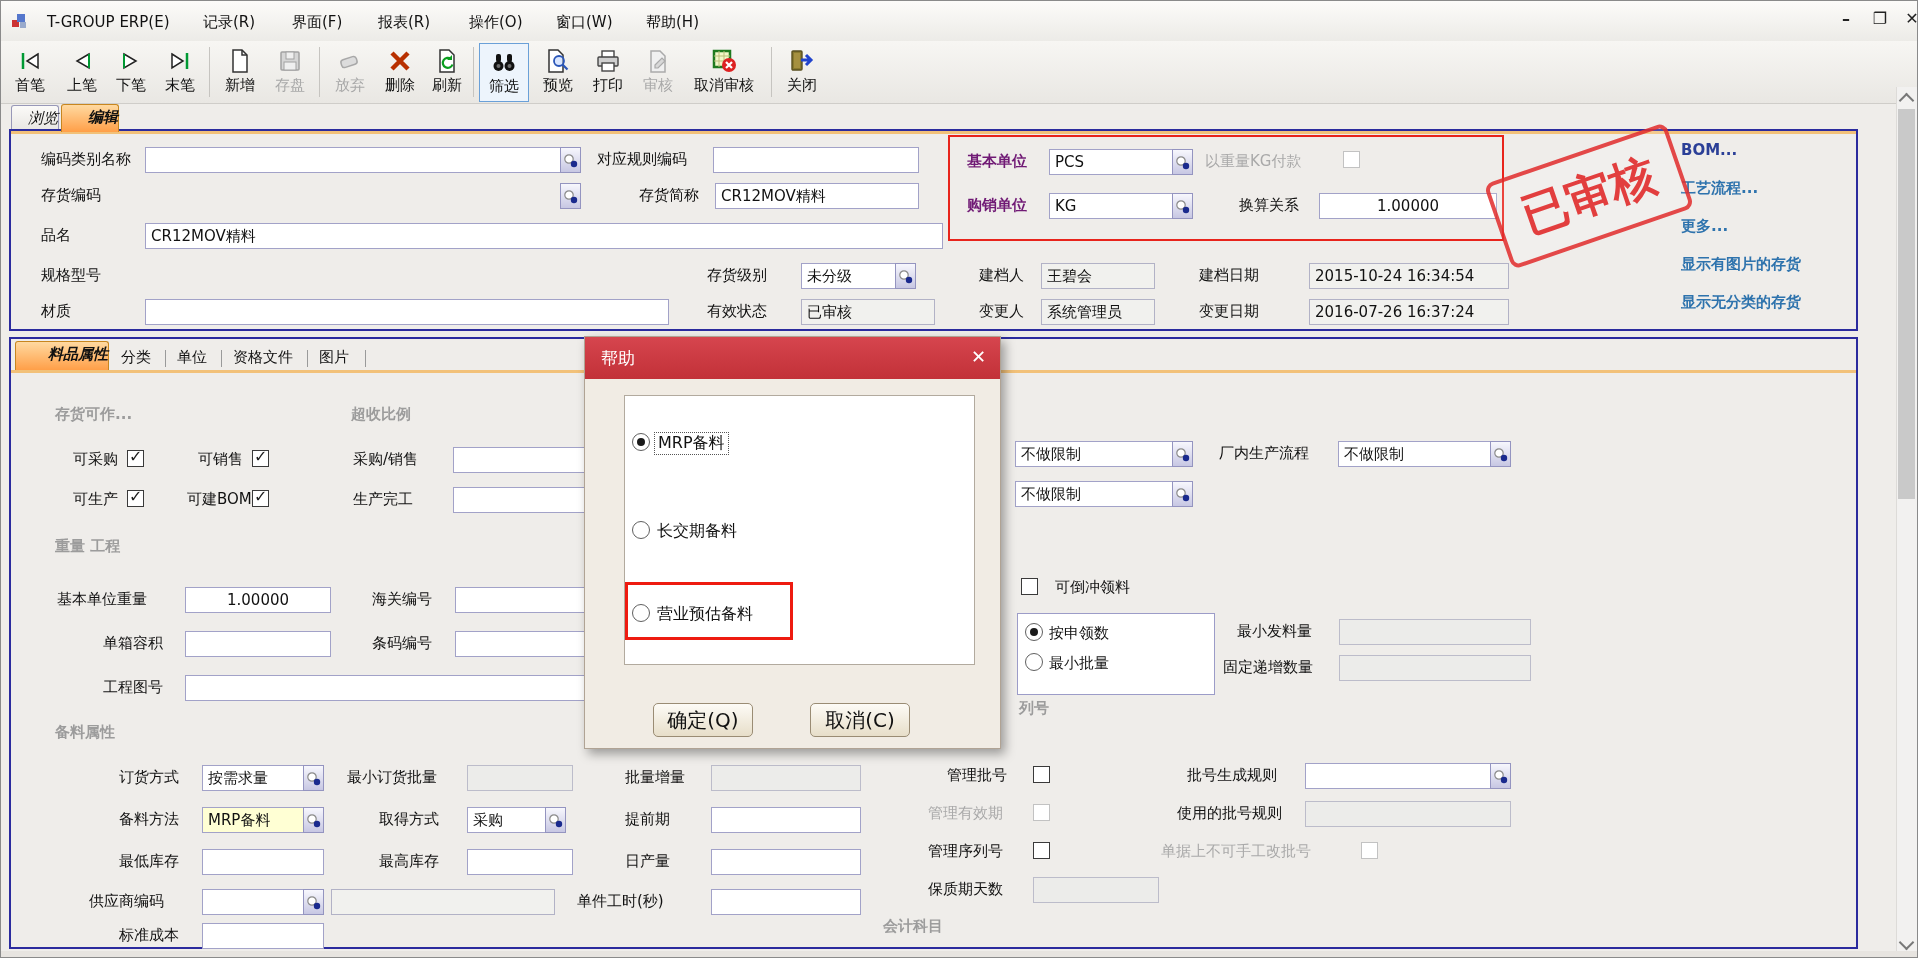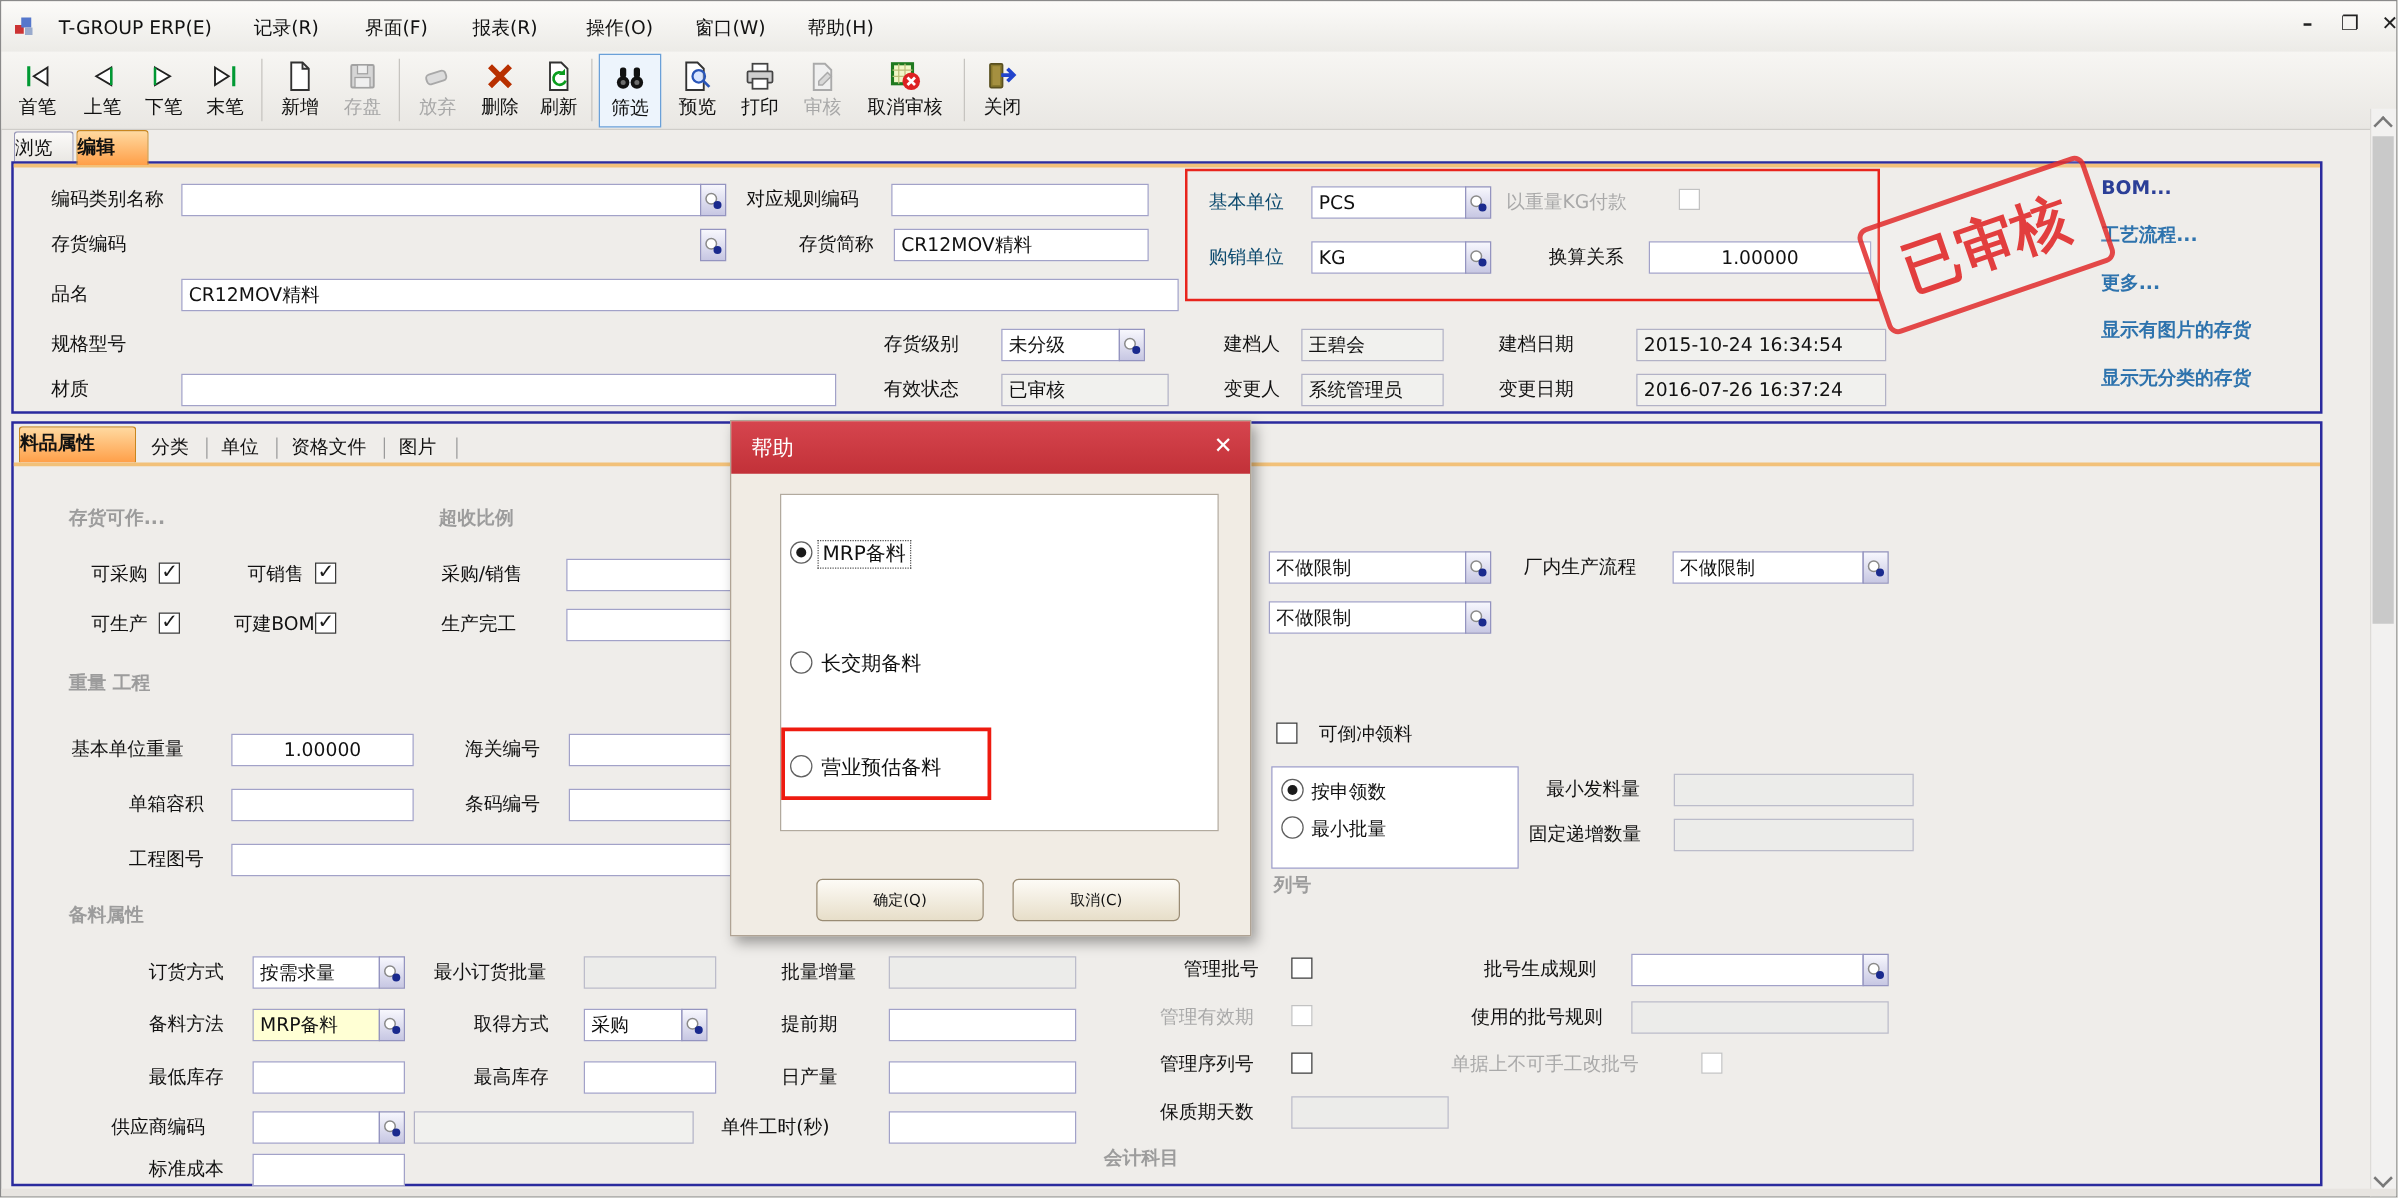--- a/index.html
+++ b/index.html
@@ -2,21 +2,21 @@
 <html><head>
 <meta charset="utf-8">
 <style>
   html,body{margin:0;padding:0;background:#d8d6d2;}
   #screen{position:relative;width:1918px;height:958px;background:#efedea;
     font-family:"DejaVu Sans","Liberation Sans",sans-serif;overflow:hidden;
     border:1px solid #8a8a8a;box-sizing:border-box;color:#111;}
   .abs{position:absolute;}
   .lbl{position:absolute;font-size:15px;color:#111;white-space:nowrap;line-height:20px;}
   .tr{text-align:left;}
-  .redlbl{color:#0c4a6e;font-weight:normal;}
+  .redlbl{color:#701a75;font-weight:bold;}
   .graylbl{color:#a9a9a9;}
   .grp{position:absolute;font-size:15px;font-weight:bold;color:#9c9c9c;white-space:nowrap;}
   .inp{position:absolute;height:26px;background:#fff;border:1px solid #a2a2c8;box-sizing:border-box;
     font-size:15px;line-height:24px;padding:0 5px;white-space:nowrap;overflow:hidden;}
   .inp.ro{background:#f1f1ee;border-color:#b2b2c6;}
   .inp.dis{background:#ececea;border-color:#bcbcca;color:#555;}
   .inp.yellow{background:#ffffd4;}
   .inp.num{text-align:center;}
   .lk{position:absolute;width:21px;height:26px;box-sizing:border-box;border:1px solid #9494c0;
     background:linear-gradient(180deg,#f7f7fd,#c7c7e3);display:flex;align-items:center;justify-content:center;}
@@ -31,42 +31,42 @@
   .menu-item{position:absolute;top:12px;font-size:15px;color:#111;white-space:nowrap;cursor:default;}
   .winctl{position:absolute;top:8px;font-size:16px;font-weight:bold;color:#222;width:26px;text-align:center;cursor:default;}
   .toolbar{position:absolute;left:0;top:40px;width:100%;height:62px;
     background:linear-gradient(#f7f6f3,#e9e7e3);border-bottom:1px solid #cfcdc9;}
   .tbtn{position:absolute;top:44px;height:56px;display:flex;flex-direction:column;align-items:center;font-size:15px;cursor:default;}
   .tbtn .ic{height:32px;display:flex;align-items:center;justify-content:center;}
   .tbtn .tl{line-height:17px;white-space:nowrap;}
   .tbtn.disabled .tl{color:#a8a8a8;}
   .tbtn.hl{border:1px solid #6aa0d8;background:#edf4fc;box-sizing:border-box;top:42px;height:59px;padding-top:2px;}
   .sep-v{position:absolute;width:1px;background:#c6c4c0;top:46px;height:50px;}
-  .tab{position:absolute;box-sizing:border-box;font-size:15px;text-align:left;
+  .tab{position:absolute;box-sizing:border-box;font-size:15px;text-align:right;
     border:1px solid #9898b8;border-bottom:none;background:linear-gradient(#fbfaf8,#e8e6e2);
-    border-radius:3px 3px 0 0;line-height:25px;cursor:default;}
+    border-radius:3px 3px 0 0;line-height:25px;cursor:default;font-style:italic;}
   .tab.active{background:linear-gradient(#ffd9a0,#ff9f48);border-color:#c8861f;font-weight:bold;z-index:3;}
   .panel{position:absolute;border:2px solid #2b2b9e;box-sizing:border-box;background:#efedea;}
   .orange-line{position:absolute;height:3px;background:#f2c179;}
   .redbox{position:absolute;border:2px solid #e8241c;box-sizing:border-box;}
   .stamp{position:absolute;left:1492px;top:150px;width:184px;height:82px;transform:rotate(-19deg);
     border:4px solid rgba(224,42,42,.85);border-radius:9px;color:rgba(224,42,42,.9);
     font-size:46px;font-weight:bold;display:flex;align-items:center;justify-content:center;
     white-space:nowrap;z-index:5;background:rgba(255,255,255,.15);}
   .dialog{position:absolute;left:583px;top:335px;width:417px;height:413px;background:#f1ece4;
     border:1px solid #b0a394;box-shadow:4px 5px 10px rgba(0,0,0,.35);z-index:50;box-sizing:border-box;}
   .dlg-title{position:absolute;left:0;top:0;width:100%;height:42px;background:linear-gradient(#d6454e,#c23138);}
   .dlg-title .t{position:absolute;left:16px;top:10px;color:#fff;font-size:17px;}
   .dlg-close{position:absolute;right:14px;top:9px;color:#fff;font-size:18px;cursor:default;}
   .dlg-panel{position:absolute;left:39px;top:58px;width:351px;height:270px;background:#fff;border:1px solid #b2aa9e;box-sizing:border-box;}
   .dlg-opt-lbl{position:absolute;font-size:16px;color:#111;white-space:nowrap;}
   .focus-dotted{outline:1px dotted #555;padding:0 3px;}
   .dlg-redbox{position:absolute;left:40px;top:245px;width:168px;height:58px;border:3px solid #ee1b10;box-sizing:border-box;}
-  .dlg-btn{position:absolute;width:134px;height:34px;box-sizing:border-box;border:1px solid #9a8c74;border-radius:5px;
-    background:linear-gradient(#fdfbf6,#e7dec9);font-size:12px;text-align:center;line-height:32px;cursor:default;}
+  .dlg-btn{position:absolute;width:100px;height:34px;box-sizing:border-box;border:1px solid #9a8c74;border-radius:5px;
+    background:linear-gradient(#fdfbf6,#e7dec9);font-size:20px;text-align:center;line-height:32px;cursor:default;}
   .sbar{position:absolute;left:1895px;top:86px;width:21px;height:872px;background:#f2f1f0;border-left:1px solid #dddbd8;box-sizing:border-box;}
   .sthumb{position:absolute;left:1897px;top:108px;width:17px;height:390px;background:#c9c9c9;}
   .chev{position:absolute;width:9px;height:9px;border-left:2px solid #787878;border-top:2px solid #787878;}
   .chev.up{transform:rotate(45deg);}
   .chev.down{transform:rotate(225deg);}
   .subtab-sep{position:absolute;width:1px;height:17px;background:#9a9a9a;top:349px;}
   .radiobox{position:absolute;left:1016px;top:612px;width:198px;height:82px;background:#fff;border:1px solid #9c9cc8;box-sizing:border-box;}
   .bottom-strip{position:absolute;left:0;top:950px;width:100%;height:8px;background:#e7e4e0;}
 </style>
 </head>

